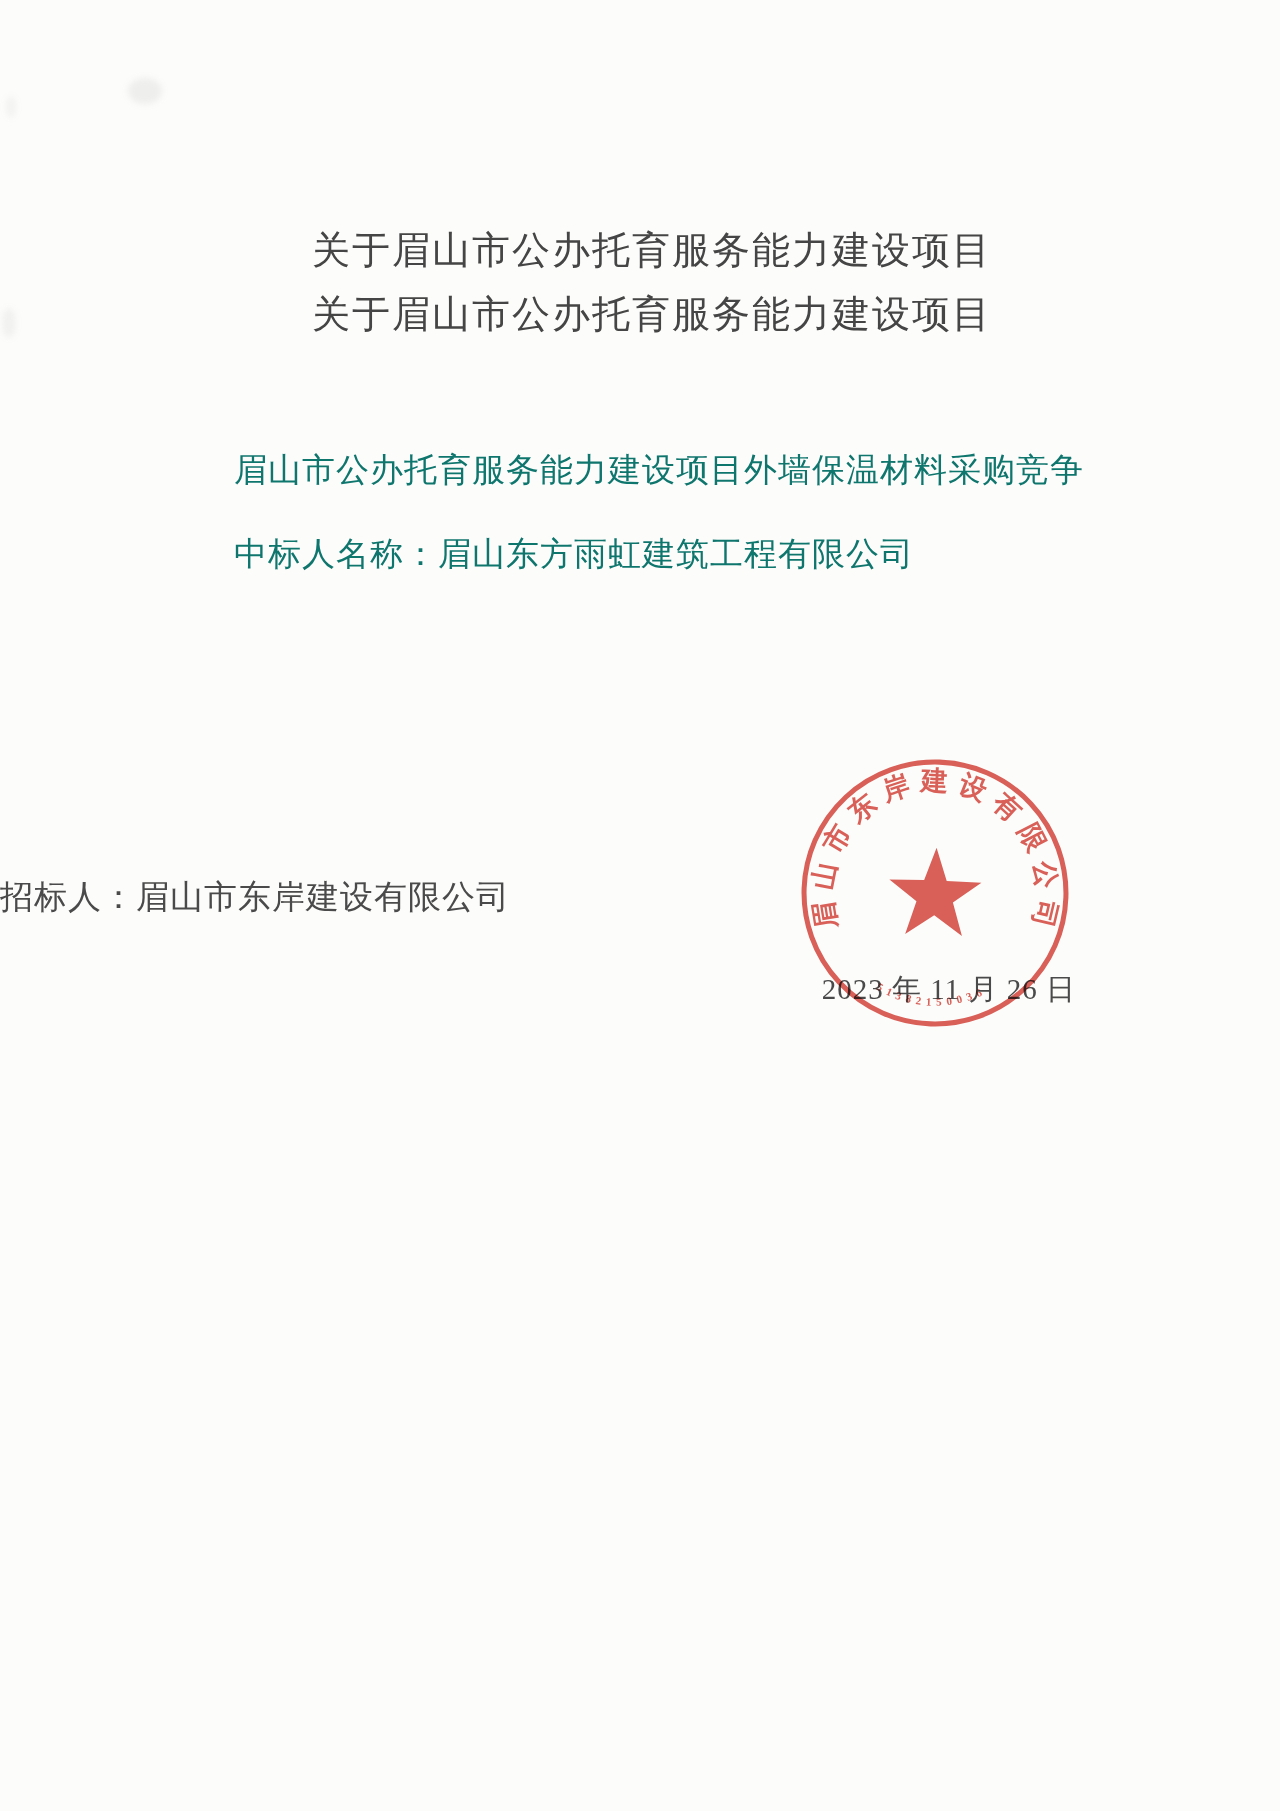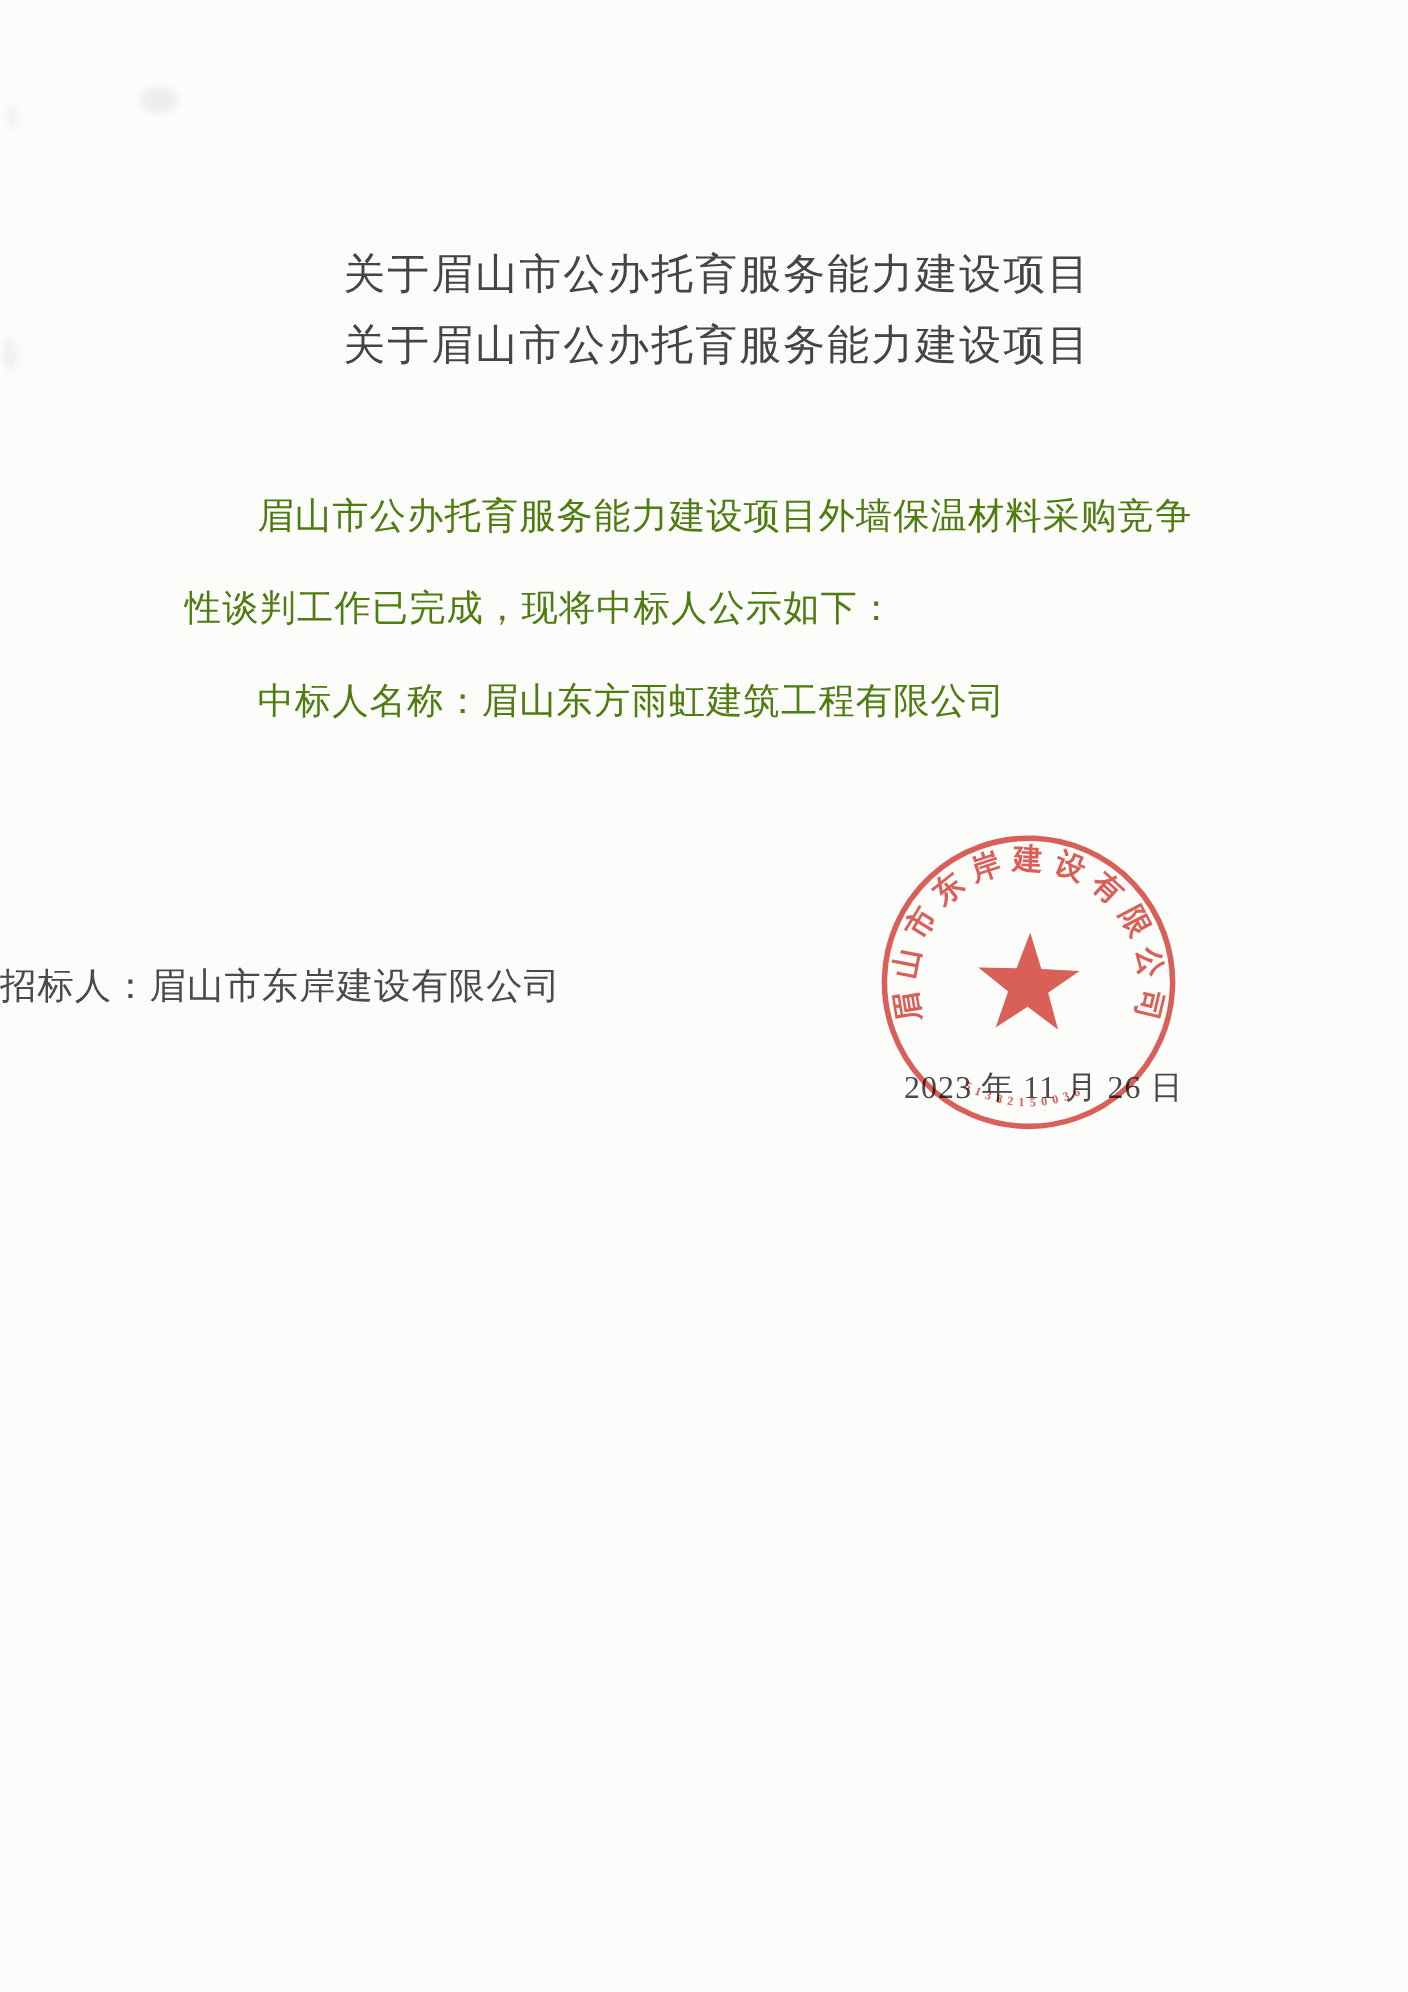--- a/index.html
+++ b/index.html
@@ -27,21 +27,21 @@
     font-size: 38px;
     line-height: 64px;
     letter-spacing: 2px;
     color: #454545;
   }
   .body-block {
     position: absolute;
     left: 168px; top: 428px;
     width: 950px;
     font-size: 33px;
-    color: #4d7c0f;
+    color: #0f766e;
     letter-spacing: 1px;
   }
   .body-line { height: 84px; line-height: 84px; white-space: nowrap; }
   .indent { padding-left: 66px; }
 
   .sig-line {
     position: absolute;
     left: 0; top: 855px;
     width: 100%;
     height: 84px; line-height: 84px;
@@ -87,21 +87,20 @@
   <div class="artifact a2"></div>
   <div class="artifact a3"></div>
 
   <div class="title-block">
     <div>关于眉山市公办托育服务能力建设项目</div>
     <div>关于眉山市公办托育服务能力建设项目</div>
   </div>
 
   <div class="body-block">
     <div class="body-line indent">眉山市公办托育服务能力建设项目外墙保温材料采购竞争</div>
-    <div class="body-line">性谈判工作已完成，现将中标人公示如下：</div>
     <div class="body-line indent">中标人名称：眉山东方雨虹建筑工程有限公司</div>
   </div>
 
   <div class="sig-line">招标人：眉山市东岸建设有限公司</div>
   <div class="date-line">2023 年 11 月 26 日</div>
 
   <div class="stamp">
     <svg viewBox="0 0 270 270" xmlns="http://www.w3.org/2000/svg">
       <defs>
         <path id="arcTop" d="M 39.2 169.9 A 102 102 0 1 1 230.8 169.9" fill="none"></path>

